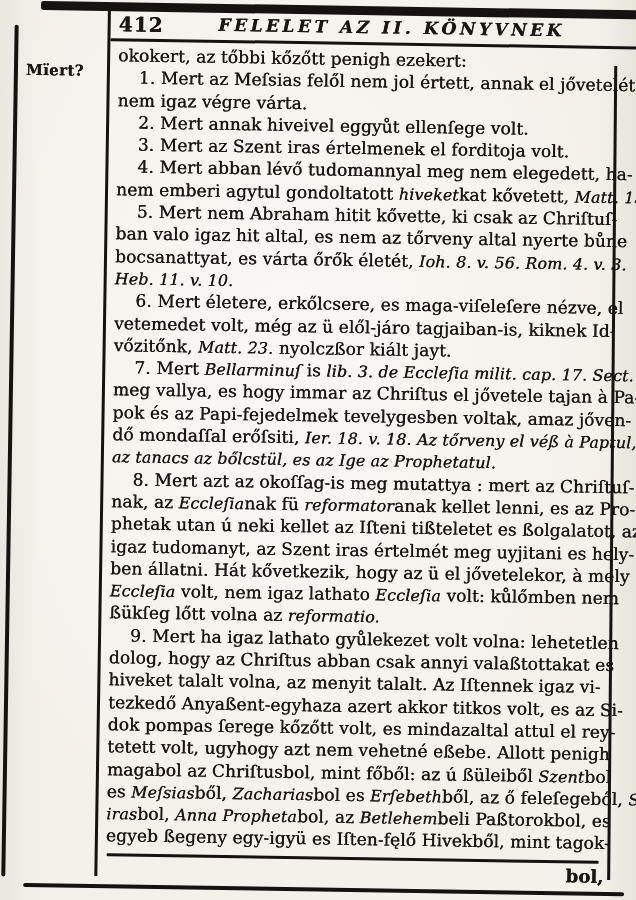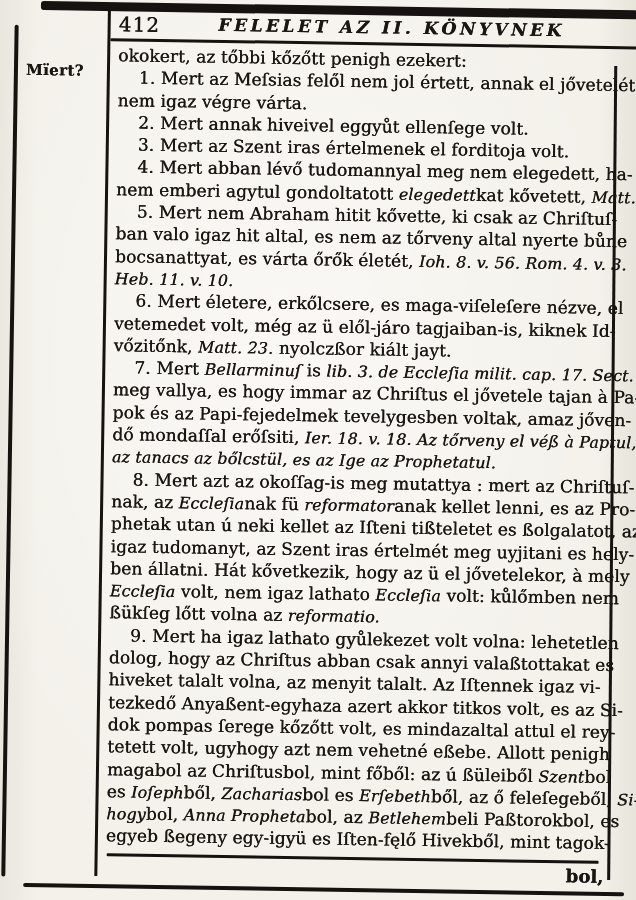--- a/index.html
+++ b/index.html
@@ -24,21 +24,21 @@
   .top-bar{left:34px;top:2px;width:597px;height:9px;border-radius:3px;}
   .header-rule{left:104px;top:38px;width:527px;height:3px;border-radius:1px;}
   .margin-rule{left:101px;top:8px;width:3px;height:868px;}
   .left-border{left:8px;top:26px;width:4px;height:852px;border-radius:2px;}
   .right-border{left:611px;top:58px;width:2.5px;height:814px;transform:rotate(-0.4deg);}
   .bottom-rule-inner{left:113px;top:853px;width:492px;height:3px;border-radius:1px;}
   .bottom-rule-outer{left:30px;top:884px;width:601px;height:4px;border-radius:2px;}
 
   .page-number{
     position:absolute;left:112px;top:12px;
-    font-size:20px;font-weight:normal;letter-spacing:1px;
+    font-size:20px;font-weight:bold;letter-spacing:1px;
     text-shadow:0.4px 0 0 currentColor;
   }
   .running-title{
     position:absolute;left:160px;top:13px;width:450px;
     text-align:center;font-style:italic;font-weight:bold;
     font-size:17px;letter-spacing:3.5px;white-space:nowrap;
     text-shadow:0.3px 0 0 currentColor;
   }
   .margin-note{
     position:absolute;left:20px;top:62px;width:76px;
@@ -76,21 +76,21 @@
 
     <div class="margin-note">Mïert?</div>
 
     <div class="textblock">
         <div class="line"><span>okokert, az tőbbi kőzőtt penigh ezekert:</span></div>
         <div class="line indent"><span>1. Mert az Meſsias felől nem jol értett, annak el jővetelét</span></div>
         <div class="line"><span>nem igaz végre várta.</span></div>
         <div class="line indent"><span>2. Mert annak hiveivel eggyůt ellenſege volt.</span></div>
         <div class="line indent"><span>3. Mert az Szent iras értelmenek el forditoja volt.</span></div>
         <div class="line indent"><span>4. Mert abban lévő tudomannyal meg nem elegedett, ha-</span></div>
-        <div class="line"><span>nem emberi agytul gondoltatott </span><span class="it">elegedett</span><span>kat kővetett, </span><span class="it">Matt. 15.</span></div>
+        <div class="line"><span>nem emberi agytul gondoltatott </span><span class="it">hiveket</span><span>kat kővetett, </span><span class="it">Matt. 15.</span></div>
         <div class="line indent"><span>5. Mert nem Abraham hitit kővette, ki csak az Chriſtuſ-</span></div>
         <div class="line"><span>ban valo igaz hit altal, es nem az tőrveny altal nyerte bůne</span></div>
         <div class="line"><span>bocsanattyat, es várta őrők életét, </span><span class="it">Ioh. 8. v. 56.  Rom. 4. v. 3.</span></div>
         <div class="line"><span class="it">Heb. 11. v. 10.</span></div>
         <div class="line indent"><span>6. Mert életere, erkőlcsere, es maga-viſeleſere nézve, el</span></div>
         <div class="line"><span>vetemedet volt, még az ü elől-járo tagjaiban-is, kiknek Id-</span></div>
         <div class="line"><span>vőzitőnk, </span><span class="it">Matt. 23.</span><span> nyolczßor kiált jayt.</span></div>
         <div class="line indent"><span>7. Mert </span><span class="it">Bellarminuſ</span><span> is </span><span class="it">lib. 3. de Eccleſia milit. cap. 17. Sect. 5.</span></div>
         <div class="line"><span>meg vallya, es hogy immar az Chriſtus el jővetele tajan à Pa-</span></div>
         <div class="line"><span>pok és az Papi-fejedelmek tevelygesben voltak, amaz jőven-</span></div>
@@ -103,22 +103,22 @@
         <div class="line"><span>ben állatni. Hát kővetkezik, hogy az ü el jővetelekor, à mely</span></div>
         <div class="line"><span class="it">Eccleſia</span><span> volt, nem igaz lathato </span><span class="it">Eccleſia</span><span> volt:  kůlőmben nem</span></div>
         <div class="line"><span>ßükſeg lőtt volna az </span><span class="it">reformatio.</span></div>
         <div class="line indent"><span>9. Mert ha igaz lathato gyůlekezet volt volna: lehetetlen</span></div>
         <div class="line"><span>dolog, hogy az Chriſtus abban csak annyi valaßtottakat es</span></div>
         <div class="line"><span>hiveket talalt volna, az menyit talalt.  Az Iſtennek igaz vi-</span></div>
         <div class="line"><span>tezkedő Anyaßent-egyhaza azert akkor titkos volt, es az Si-</span></div>
         <div class="line"><span>dok pompas ſerege kőzőtt volt, es mindazaltal attul el rey-</span></div>
         <div class="line"><span>tetett volt, ugyhogy azt nem vehetné eßebe. Allott penigh</span></div>
         <div class="line"><span>magabol az Chriſtusbol, mint főből: az ú ßüleiből </span><span class="it">Szent</span><span>bol</span></div>
-        <div class="line"><span>es </span><span class="it">Ioſeph</span><span>ből, </span><span class="it">Zacharias</span><span>bol es </span><span class="it">Erſebeth</span><span>ből, az ő feleſegeből, </span><span class="it">Si-</span></div>
-        <div class="line"><span class="it">hogy</span><span>bol, </span><span class="it">Anna Propheta</span><span>bol, az </span><span class="it">Betlehem</span><span>beli Paßtorokbol, es</span></div>
+        <div class="line"><span>es </span><span class="it">Meſsias</span><span>ből, </span><span class="it">Zacharias</span><span>bol es </span><span class="it">Erſebeth</span><span>ből, az ő feleſegeből, </span><span class="it">Si-</span></div>
+        <div class="line"><span class="it">iras</span><span>bol, </span><span class="it">Anna Propheta</span><span>bol, az </span><span class="it">Betlehem</span><span>beli Paßtorokbol, es</span></div>
         <div class="line"><span>egyeb ßegeny egy-igyü es Iſten-fęlő Hivekből, mint tagok-</span></div>
       </div>
 
     <div class="rule bottom-rule-inner"></div>
     <div class="catchword">bol,</div>
     <div class="rule bottom-rule-outer"></div>
 
   </div>
 </div>
 

